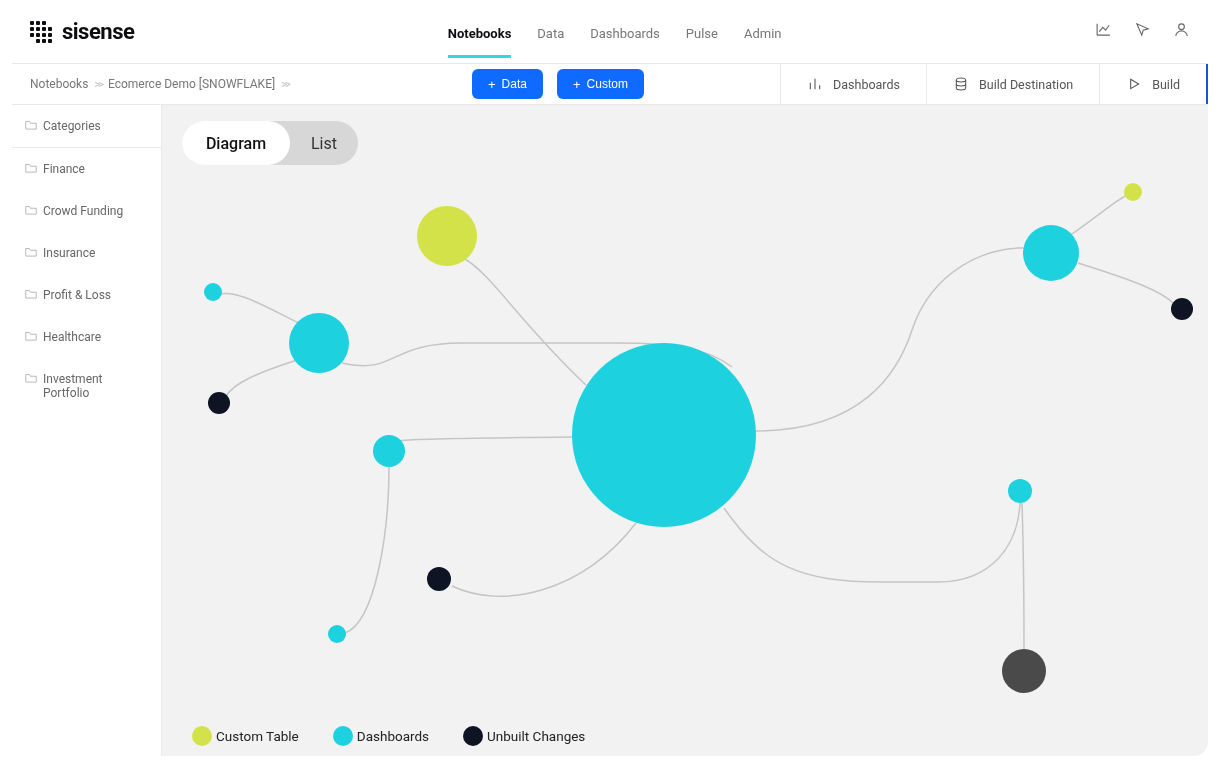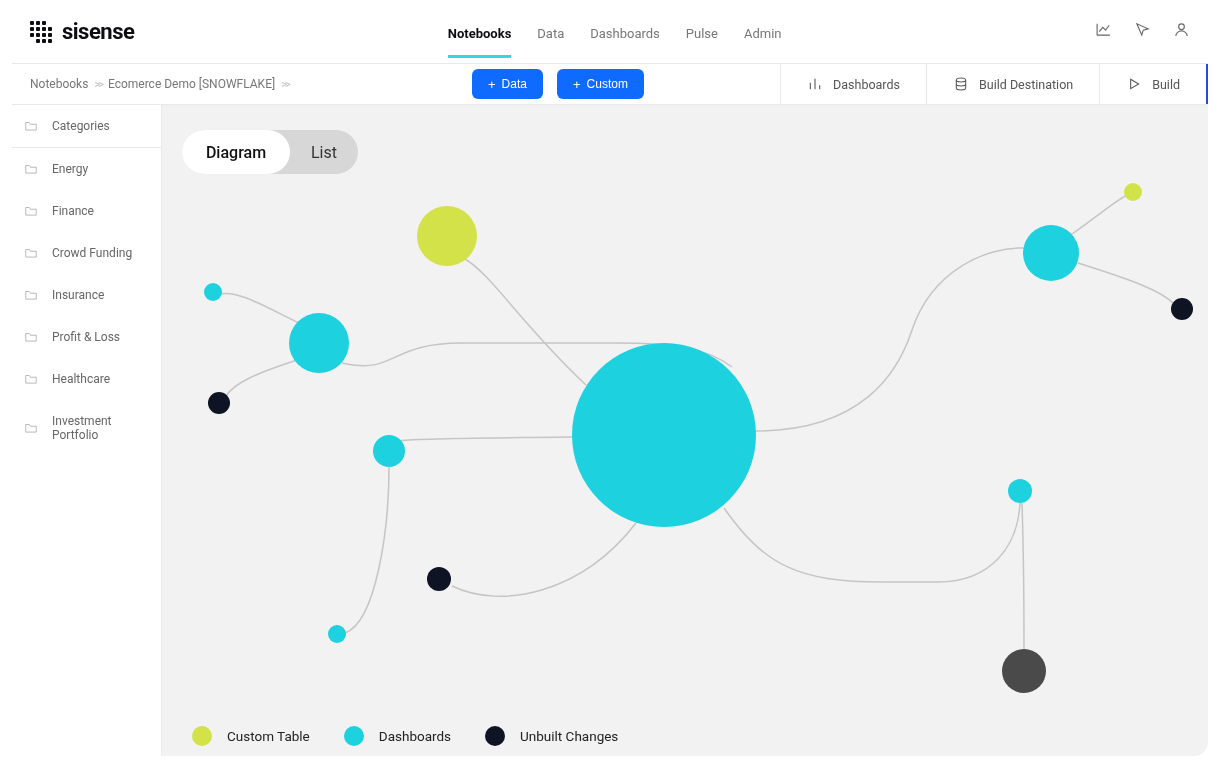--- a/index.html
+++ b/index.html
@@ -77,31 +77,31 @@
   .tool-btn svg { width: 16px; height: 16px; stroke: #555; fill: none; stroke-width: 1.6; }
 
   
   .body { display: flex; height: calc(756px - 60px - 41px); }
 
   .sidebar {
     width: 150px; border-right: 1px solid #e9e9e9;
     display: flex; flex-direction: column;
   }
   .side-item {
-    display: flex; align-items: center; gap: 14px;
+    display: flex; gap: 5px;
     padding: 14px 12px; font-size: 12px; color: #666;
     border-bottom: none; cursor: pointer;
   }
   .side-item.header { border-bottom: 1px solid #e9e9e9; }
   .side-item svg { width: 14px; height: 12px; stroke: #aaa; fill: none; stroke-width: 1.4; flex-shrink: 0; }
 
   .canvas { flex: 1; background: #f2f2f2; position: relative; }
 
   .view-toggle {
-    position: absolute; left: 20px; top: 25px;
+    position: absolute; left: 20px; top: 16px;
     background: #d7d7d7; border-radius: 22px; height: 44px; width: 176px;
     display: flex; align-items: flex-start;
   }
   .view-toggle .seg {
     height: 44px; display: flex; align-items: center; justify-content: center;
     font-size: 16px; cursor: pointer; flex: 1;
   }
   .view-toggle .seg.active {
     background: #fff; border-radius: 22px; color: #111; font-weight: 500;
     flex: 0 0 108px;
@@ -110,21 +110,21 @@
 
   
   .diagram-svg { position: absolute; inset: 0; width: 100%; height: 100%; }
 
   
   .legend {
     position: absolute; left: 30px; bottom: 14px;
     display: flex; align-items: center; gap: 34px;
     font-size: 13.5px; color: #222;
   }
-  .legend-item { display: flex; align-items: center; gap: 15px; }
+  .legend-item { display: flex; align-items: center; gap: 4px; }
   .swatch { width: 20px; height: 20px; border-radius: 50%; }
   .swatch.lime { background: #d4e24a; }
   .swatch.cyan { background: #1dd1df; }
   .swatch.dark { background: #0f1424; }
 
 </style>
 </head>
 <body>
 
 <div class="app">
@@ -226,26 +226,20 @@
   <div class="body">
 
     <aside class="sidebar">
       <div class="side-item header">
         <svg viewBox="0 0 24 20">
             <path d="M3 4h6l2 3h10v10H3z"></path>
           </svg>
         <span>Categories</span>
       </div>
       <div id="sidebar-items">
-          <div class="side-item">
-            <svg viewBox="0 0 24 20">
-              <path d="M3 4h6l2 3h10v10H3z"></path>
-            </svg>
-            <span>Energy</span>
-          </div>
           <div class="side-item">
             <svg viewBox="0 0 24 20">
               <path d="M3 4h6l2 3h10v10H3z"></path>
             </svg>
             <span>Finance</span>
           </div>
           <div class="side-item">
             <svg viewBox="0 0 24 20">
               <path d="M3 4h6l2 3h10v10H3z"></path>
             </svg>

